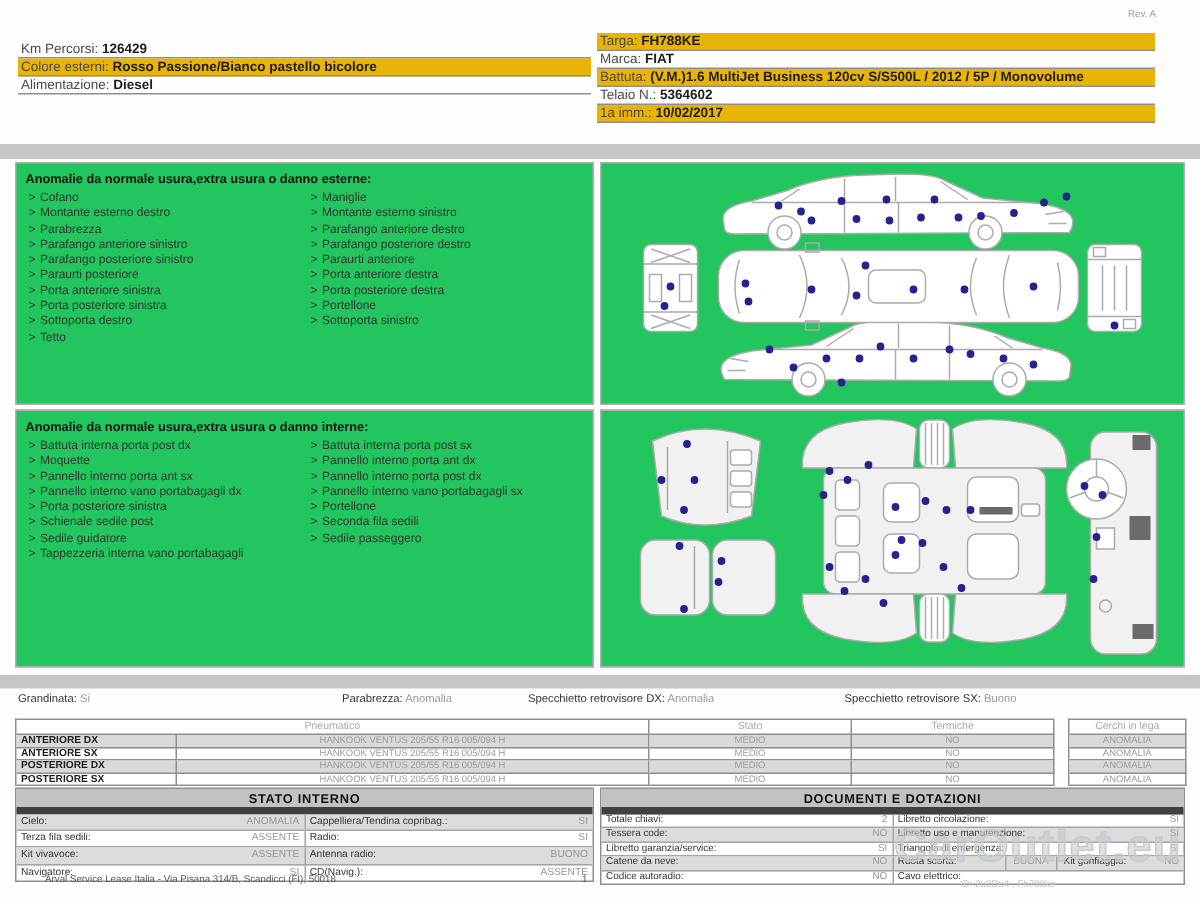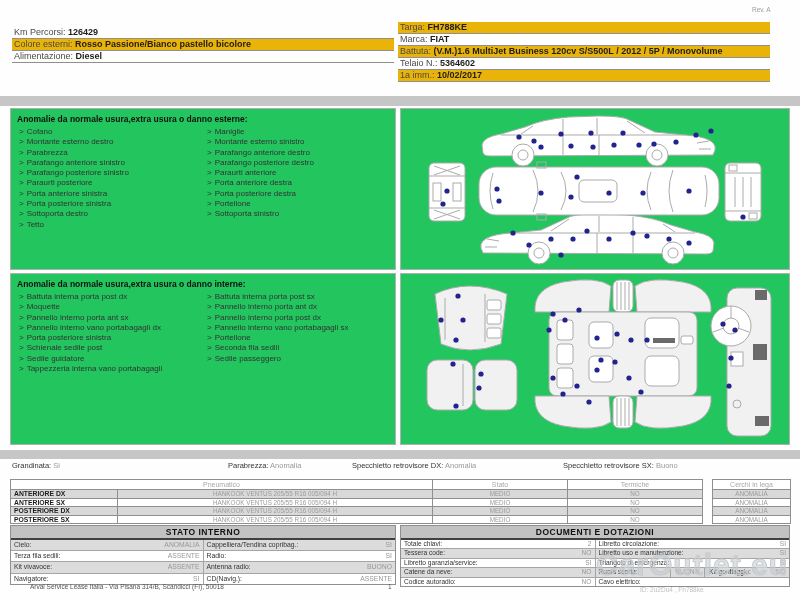--- a/index.html
+++ b/index.html
@@ -59,21 +59,21 @@
              border-left:1px solid #8f8f8f;border-top:1px solid #8f8f8f;background:#fff;}
   .cer-h{display:block;}
   .cer{display:block;text-align:center;color:#9b9b9b;}
   .cer-body .cer:nth-child(odd){background:#d9d9d9;}
   
   .itable{position:absolute;top:525px;border:1px solid #8f8f8f;background:#fff;}
   .itable-left{left:10px;width:384px;}
   .itable-right{left:400px;width:388px;}
   .ithead{background:#c2c2c2;color:#111;font-weight:bold;font-size:8.5px;
           letter-spacing:0.5px;text-align:center;height:12px;line-height:12px;
-          border-bottom:2px solid #404040;}
+          border-bottom:5px solid #404040;}
   .irow,.drow{display:flex;border-bottom:1px solid #a5a5a5;}
   .irow{height:10.2px;line-height:10.2px;font-size:6.8px;}
   .drow{height:8.4px;line-height:8.4px;font-size:6.6px;}
   .irow:last-child{border-bottom:none;}
   .drow.last{border-bottom:none;}
   .ipair{flex:1;display:flex;min-width:0;}
   .ipair.sep{border-left:1px solid #a5a5a5;}
   .ilbl{flex:1;padding-left:3px;color:#333;white-space:nowrap;overflow:hidden;}
   .ival{padding-right:3px;color:#979797;white-space:nowrap;}
   .si-body .irow:nth-child(odd){background:#dcdcdc;}

